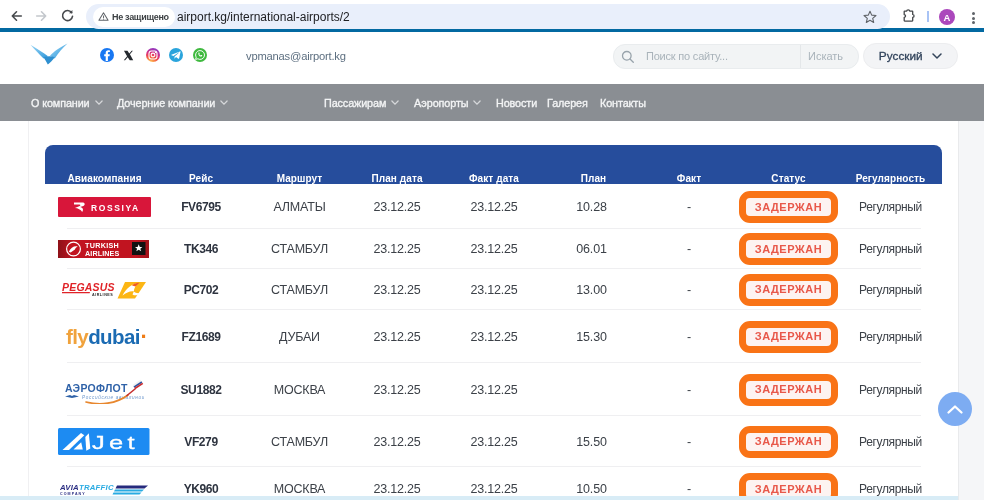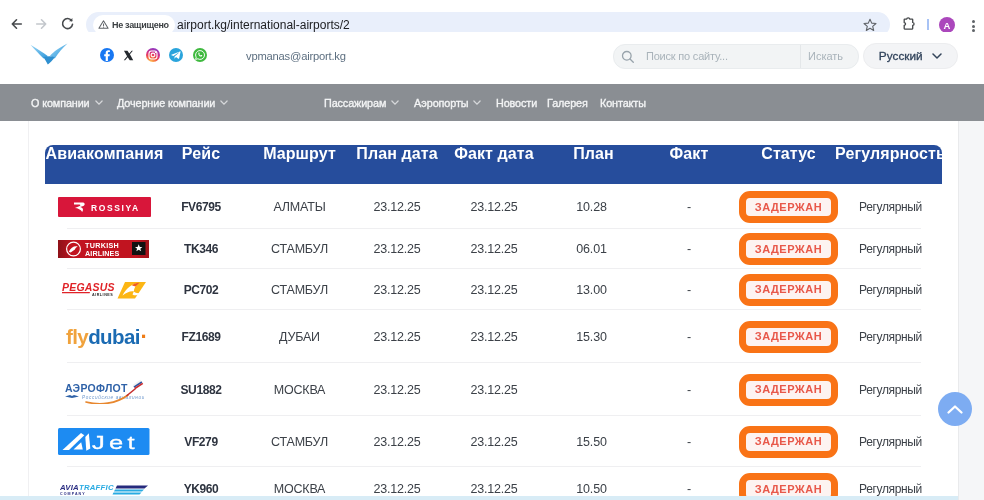--- a/index.html
+++ b/index.html
@@ -1,21 +1,21 @@
 <!DOCTYPE html>
 <html><head>
 <meta charset="utf-8">
 <style>
 * { margin:0; padding:0; box-sizing:border-box; }
 html,body { width:984px; height:500px; overflow:hidden; }
 body { font-family:"Liberation Sans", sans-serif; background:#fff; position:relative; }
 .abs { position:absolute; }
 
 
-#chrome { position:absolute; left:0; top:8px; width:984px; height:32px; background:#fff; border-bottom:1px solid #0369a1; }
+#chrome { position:absolute; left:0; top:0; width:984px; height:32px; background:#fff; border-bottom:4px solid #0369a1; }
 #urlbar { position:absolute; left:86px; top:4px; width:804px; height:25px; border-radius:13px; background:#e9effb; }
 #secpill { position:absolute; left:7px; top:2.5px; height:20px; border-radius:10px; background:#fff; display:flex; align-items:center; padding:0 6px 0 5px; }
 #secpill span { font-size:9px; font-weight:bold; color:#3c4043; margin-left:3px; letter-spacing:-0.3px; }
 #urltext { position:absolute; left:91px; top:0; height:25px; display:flex; align-items:center; font-size:12px; color:#202124; }
 .chrome-ic { position:absolute; top:0; }
 
 
 #siteheader { position:absolute; left:0; top:32px; width:984px; height:52px; background:#fff; }
 .soc { position:absolute; top:16px; width:14px; height:14px; border-radius:50%; }
 #email { position:absolute; left:246px; top:17.5px; font-size:11.2px; letter-spacing:-0.2px; color:#5d6f80; }
@@ -31,21 +31,21 @@
 
 
 #content { position:absolute; left:0; top:121px; width:984px; height:379px; background:#fff; }
 #leftline { position:absolute; left:28px; top:0; width:1px; height:375px; background:#f0f0f2; }
 #graycol { position:absolute; left:958px; top:0; width:26px; height:379px; background:#f5f6f8; border-left:1px solid #e9eaec; }
 #bluestrip { position:absolute; left:0; top:375px; width:958px; height:4px; background:#d8ecf6; }
 
 
 #card { position:absolute; left:45px; top:24px; width:897px; height:351px; overflow:hidden; background:#fff; }
 #thead { position:absolute; left:0; top:0; width:897px; height:39px; background:#264d9c; border-radius:8px 8px 0 0; }
-.th { position:absolute; top:0; height:39px; display:flex; align-items:flex-start; justify-content:center; color:#fff; font-size:16px; font-weight:bold; letter-spacing:0.1px; }
+.th { position:absolute; top:0; height:39px; display:flex; align-items:flex-end; justify-content:center; color:#fff; font-size:10px; font-weight:bold; letter-spacing:0.1px; }
 .row { position:absolute; left:0; width:897px; } .row::after { content:""; position:absolute; left:22px; right:21px; bottom:0; height:1px; background:#efeff1; }
 .cell { position:absolute; top:0; height:100%; display:flex; align-items:center; justify-content:center; font-size:12.5px; letter-spacing:-0.2px; color:#3c4148; }
 .cell[style*="left:794px"] { font-size:12px; letter-spacing:-0.35px; }
 .fno { font-weight:bold; font-size:12px; letter-spacing:-0.4px; color:#2e3440; }
 .badge { display:inline-block; padding:2.5px 9px 3.5px; border:7px solid #f97316; border-radius:11px; background:#fdf3f1; color:#e8584a; font-size:11px; font-weight:bold; letter-spacing:0.5px; }
 .logo { position:absolute; left:12px; }
 
 
 #scrolltop { position:absolute; left:938px; top:271px; width:34px; height:34px; border-radius:50%; background:#7dacf2; display:flex; align-items:center; justify-content:center; }
 </style>

